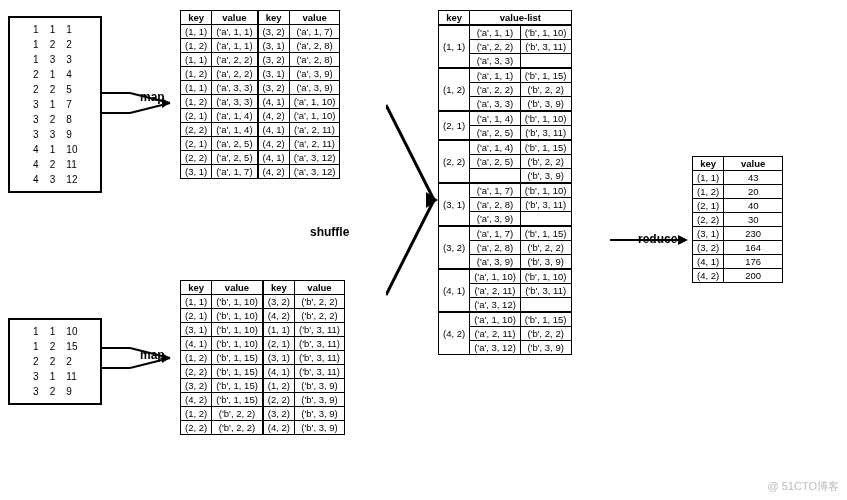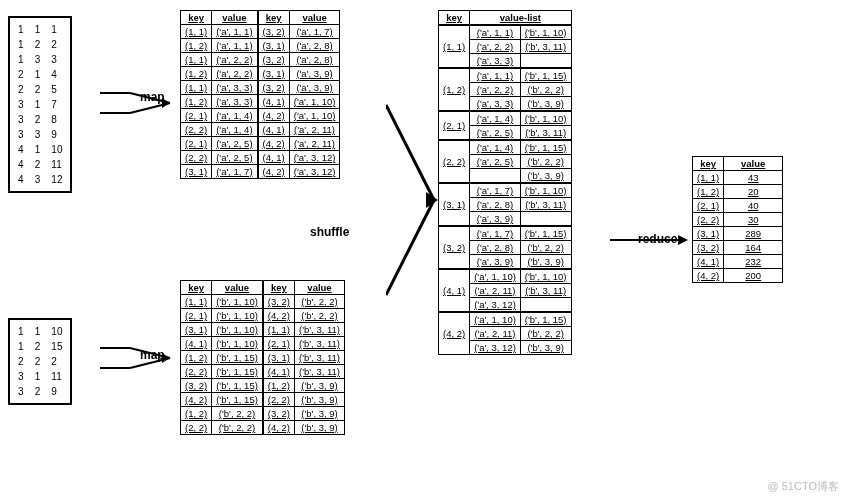--- a/index.html
+++ b/index.html
@@ -8,28 +8,27 @@
     font-family: Arial, sans-serif;
     font-size: 10px;
     width: 847px;
     height: 500px;
     box-sizing: border-box;
     position: relative;
     background: #fff;
   }
   .box {
     border: 2px solid #000;
-    padding: 4px 8px;
+    padding: 4px 23px;
     line-height: 1.5;
     background: #fff;
   }
   .tbl {
     border-collapse: collapse;
     background: #fff;
-    text-decoration: underline;
   }
   .tbl th, .tbl td {
     border: 1px solid #000;
     padding: 1px 4px;
     font-size: 9.5px;
     text-align: center;
     white-space: nowrap;
   }
   .tbl th { font-weight: bold; }
   .label {
@@ -395,29 +394,29 @@
         <tr>
           <td>(2, 1)</td>
           <td style="min-width:50px">40</td>
         </tr>
         <tr>
           <td>(2, 2)</td>
           <td style="min-width:50px">30</td>
         </tr>
         <tr>
           <td>(3, 1)</td>
-          <td style="min-width:50px">289</td>
+          <td style="min-width:50px">230</td>
         </tr>
         <tr>
           <td>(3, 2)</td>
           <td style="min-width:50px">164</td>
         </tr>
         <tr>
           <td>(4, 1)</td>
-          <td style="min-width:50px">232</td>
+          <td style="min-width:50px">176</td>
         </tr>
         <tr>
           <td>(4, 2)</td>
           <td style="min-width:50px">200</td>
         </tr>
       </tbody>
     </table>
 </div>
 
 <svg class="arrow" style="left:100px; top:90px;" width="80" height="30">

